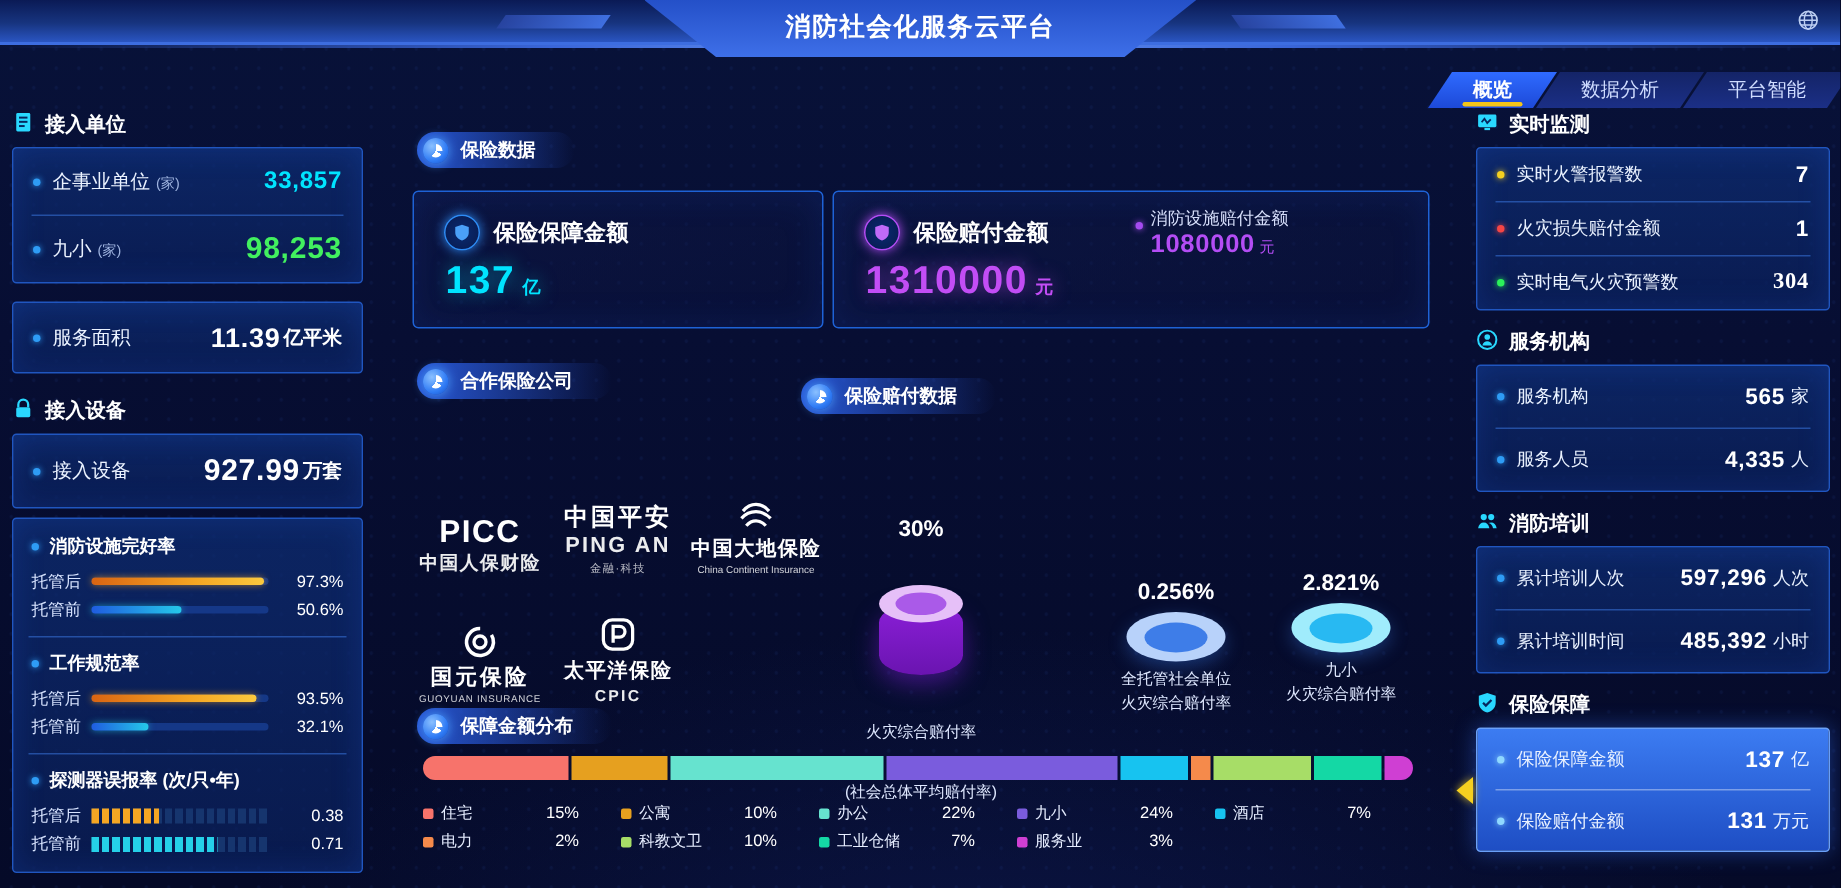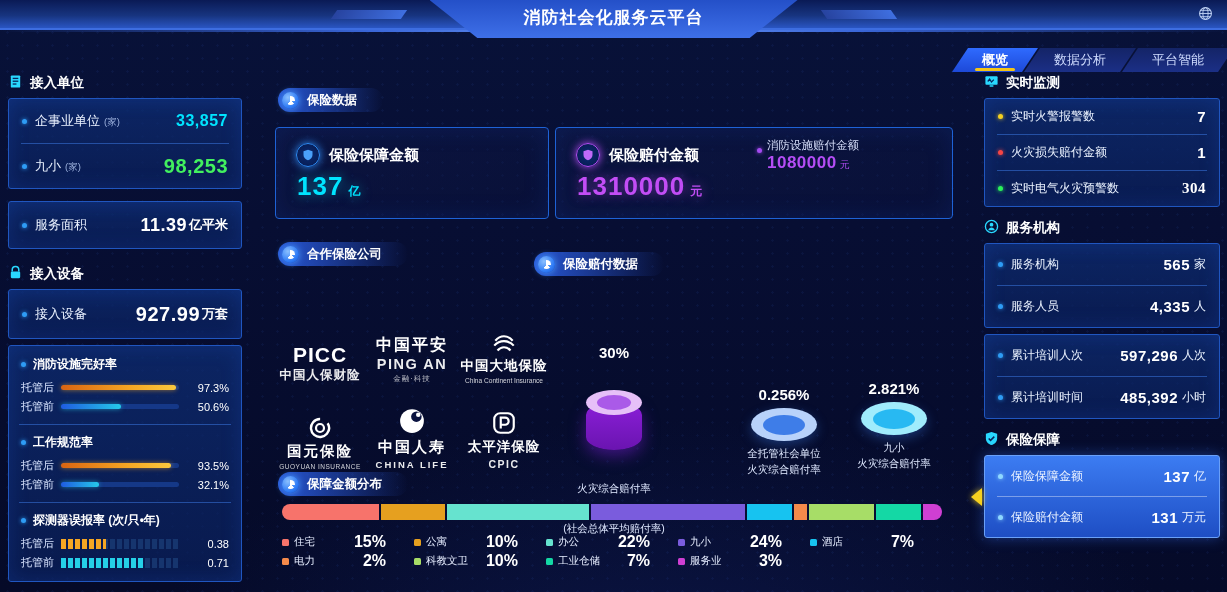--- a/index.html
+++ b/index.html
@@ -130,21 +130,21 @@
   .pc-lbl{font-size:10.5px;color:#dfe8ff;line-height:1.5;margin-top:5px;text-align:center;}
   .pc-lbl2{font-size:10.5px;color:#dfe8ff;line-height:1.5;text-align:center;}
   .dist-bar{position:absolute;left:10px;top:432px;width:660px;height:16px;display:flex;gap:2px;
     border-radius:9px;overflow:hidden;}
   .dist-seg{height:100%;}
   .dist-legend{position:absolute;left:10px;top:462px;display:grid;grid-auto-flow:column;
     grid-template-rows:repeat(2,16px);grid-template-columns:repeat(5,132px);row-gap:3px;}
   .lg-item{display:flex;align-items:center;cursor:pointer;}
   .lg-sq{width:7px;height:7px;border-radius:1.5px;margin-right:5px;flex:none;}
   .lg-lb{font-size:10.5px;color:#e6edff;}
-  .lg-v{margin-left:auto;margin-right:28px;font-size:16px;color:#fff;font-weight:bold;}
+  .lg-v{margin-left:auto;margin-right:28px;font-size:11px;color:#fff;}
   
   .col-r{position:absolute;left:984px;top:74px;width:236px;}
   .col-r .card{margin-top:6px;}
   .col-r .sec-h{margin-top:12px;}
   .col-r .sec-h:first-child{margin-top:0;}
   .hl-card{position:relative;margin-top:6px;border-radius:3px;border:1px solid #6aa0f8;
     background:linear-gradient(180deg,#3c7cf2,#1e4ec4);box-shadow:0 0 14px rgba(50,110,240,.45);}
   .hl-card .kv-div{background:rgba(255,255,255,.38);}
   .hl-card .kv-dot{background:#8fd8ff;box-shadow:0 0 4px #8fd8ff;}
   .collapse-arrow{position:absolute;left:-14px;top:50%;transform:translateY(-50%);width:0;height:0;
@@ -362,31 +362,20 @@
         <div class="logo-cell logo-guoyuan">
           <span class="logo-ic">
             <svg width="24" height="24" viewBox="0 0 24 24">
               <circle cx="12" cy="12" r="9" fill="none" stroke="#fff" stroke-width="2.4" stroke-dasharray="36 9" transform="rotate(40 12 12)"></circle>
               <circle cx="12" cy="12" r="4" fill="none" stroke="#fff" stroke-width="2.2"></circle>
             </svg>
           </span>
           <span class="l1">国元保险</span>
           <span class="l2">GUOYUAN INSURANCE</span>
         </div>
-        <div class="logo-cell logo-chinalife">
-          <span class="logo-ic">
-            <svg width="30" height="30" viewBox="0 0 24 24">
-              <circle cx="12" cy="12" r="9.5" fill="#fff"></circle>
-              <circle cx="15.5" cy="8.5" r="4.2" fill="#0a1340"></circle>
-              <circle cx="17" cy="7" r="1.8" fill="#fff"></circle>
-            </svg>
-          </span>
-          <span class="l1">中国人寿</span>
-          <span class="l2">CHINA LIFE</span>
-        </div>
         <div class="logo-cell logo-cpic">
           <span class="logo-ic">
             <svg width="26" height="26" viewBox="0 0 24 24">
               <rect x="3" y="3" width="18" height="18" rx="5.5" fill="none" stroke="#fff" stroke-width="2"></rect>
               <path d="M9 17V7h4a3.3 3.3 0 0 1 0 6.6H9" fill="none" stroke="#fff" stroke-width="2"></path>
             </svg>
           </span>
           <span class="l1">太平洋保险</span>
           <span class="l2">CPIC</span>
         </div>
@@ -536,20 +525,29 @@
         </div>
         <div class="kv-div"></div>
         <div class="kv" style="height: 41px;">
           <span class="kv-dot"></span>
           <span class="kv-label kv-label-sm">服务人员</span>
           <span class="kv-value" style="font-size: 15px;">4,335</span>
           <span class="kv-unit-sm">人</span>
         </div>
       </div>
 
+    <div class="sec-h">
+      <span><svg viewBox="0 0 16 16">
+            <circle cx="5.5" cy="5" r="2.2" fill="#29d8ff"></circle>
+            <circle cx="10.8" cy="5" r="2.2" fill="#29d8ff"></circle>
+            <path d="M1.5 13c.4-2.8 2-4.2 4-4.2s3.6 1.4 4 4.2z" fill="#29d8ff"></path>
+            <path d="M8.8 9.3c1.7.3 3 1.6 3.3 3.7h2.6c-.4-2.8-2-4.2-4-4.2-.7 0-1.3.2-1.9.5z" fill="#29d8ff"></path>
+          </svg></span>
+      <span>消防培训</span>
+    </div>
     <div class="card" id="training-card">
         <div class="kv" style="height: 41px;">
           <span class="kv-dot"></span>
           <span class="kv-label kv-label-sm">累计培训人次</span>
           <span class="kv-value" style="font-size: 15px;">597,296</span>
           <span class="kv-unit-sm">人次</span>
         </div>
         <div class="kv-div"></div>
         <div class="kv" style="height: 41px;">
           <span class="kv-dot"></span>

